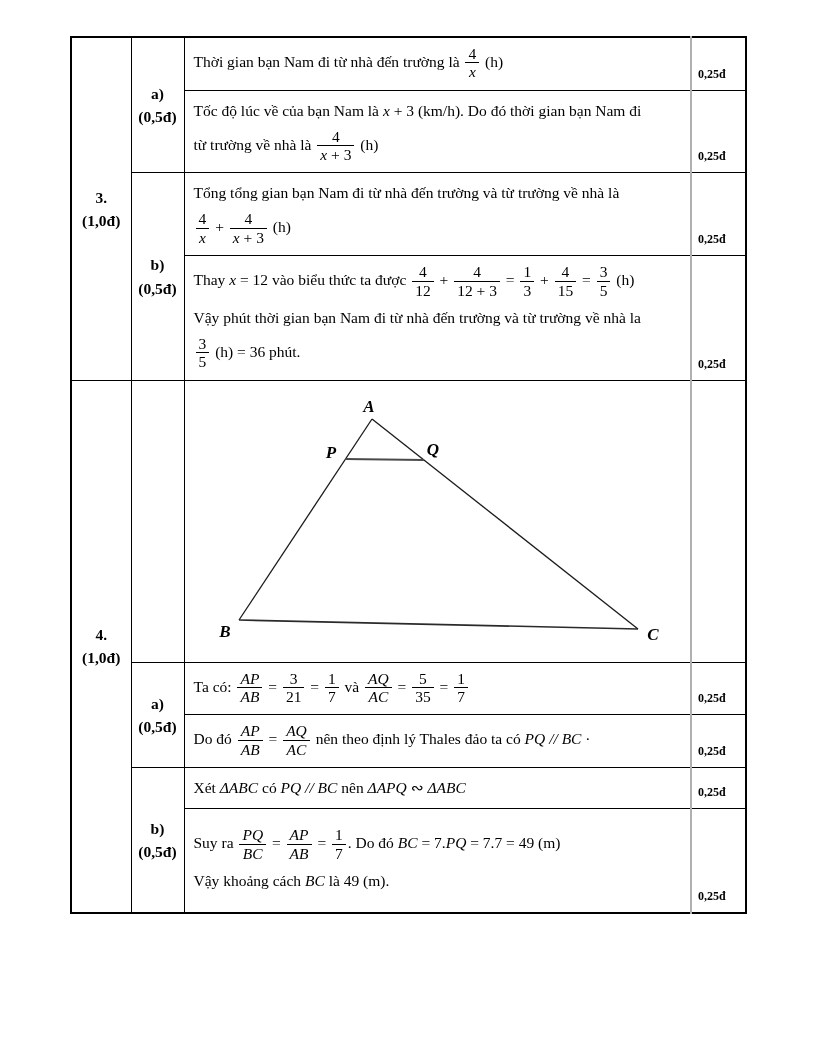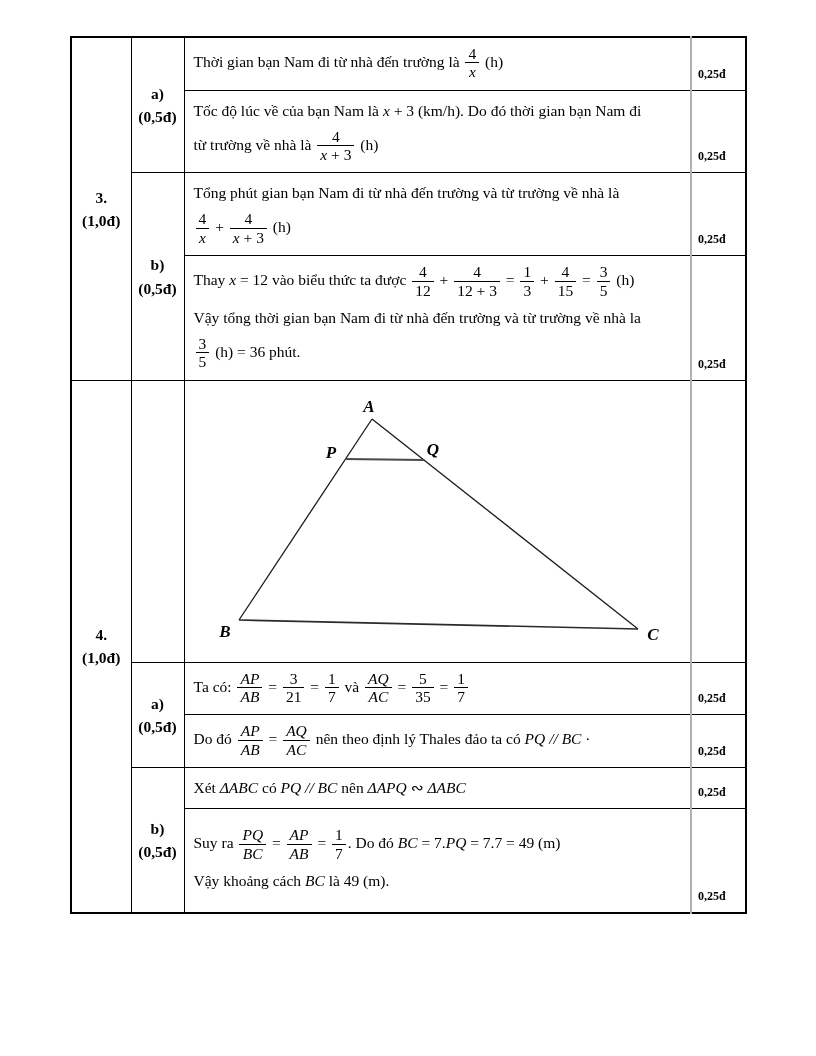--- a/index.html
+++ b/index.html
@@ -97,29 +97,29 @@
           <div class="para">từ trường về nhà là <span class="frac"><span class="num">4</span><span class="den"><i>x</i> + 3</span></span> (h)</div>
         </td>
     <td class="points">0,25đ</td>
   </tr>
   <tr style="height:76px">
     <td class="part" rowspan="2">
       <div>b)</div>
       <div>(0,5đ)</div>
     </td>
     <td class="content">
-          <div class="para">Tổng phút gian bạn Nam đi từ nhà đến trường và từ trường về nhà là</div>
+          <div class="para">Tổng tổng gian bạn Nam đi từ nhà đến trường và từ trường về nhà là</div>
           <div class="para"><span class="frac"><span class="num">4</span><span class="den"><i>x</i></span></span> + <span class="frac"><span class="num">4</span><span class="den"><i>x</i> + 3</span></span> (h)</div>
         </td>
     <td class="points">0,25đ</td>
   </tr>
   <tr style="height:123px">
     <td class="content">
           <div class="para">Thay <i>x</i> = 12 vào biểu thức ta được <span class="frac"><span class="num">4</span><span class="den">12</span></span> + <span class="frac"><span class="num">4</span><span class="den">12 + 3</span></span> = <span class="frac"><span class="num">1</span><span class="den">3</span></span> + <span class="frac"><span class="num">4</span><span class="den">15</span></span> = <span class="frac"><span class="num">3</span><span class="den">5</span></span> (h)</div>
-          <div class="para">Vậy tổng thời gian bạn Nam đi từ nhà đến trường và từ trường về nhà la</div>
+          <div class="para">Vậy phút thời gian bạn Nam đi từ nhà đến trường và từ trường về nhà la</div>
           <div class="para"><span class="frac"><span class="num">3</span><span class="den">5</span></span> (h) = 36 phút.</div>
         </td>
     <td class="points">0,25đ</td>
   </tr>
 
   <tr style="height:280px">
     <td class="qnum" rowspan="5">
       <div>4.</div>
       <div>(1,0đ)</div>
     </td>

